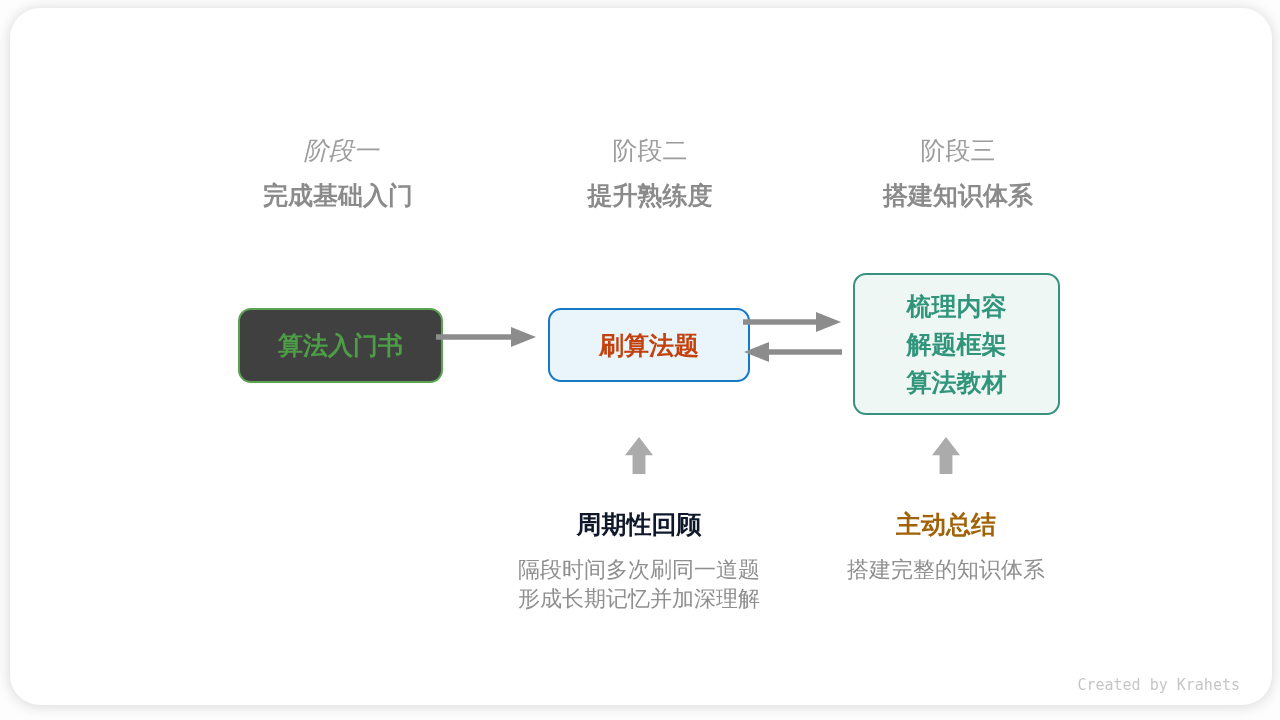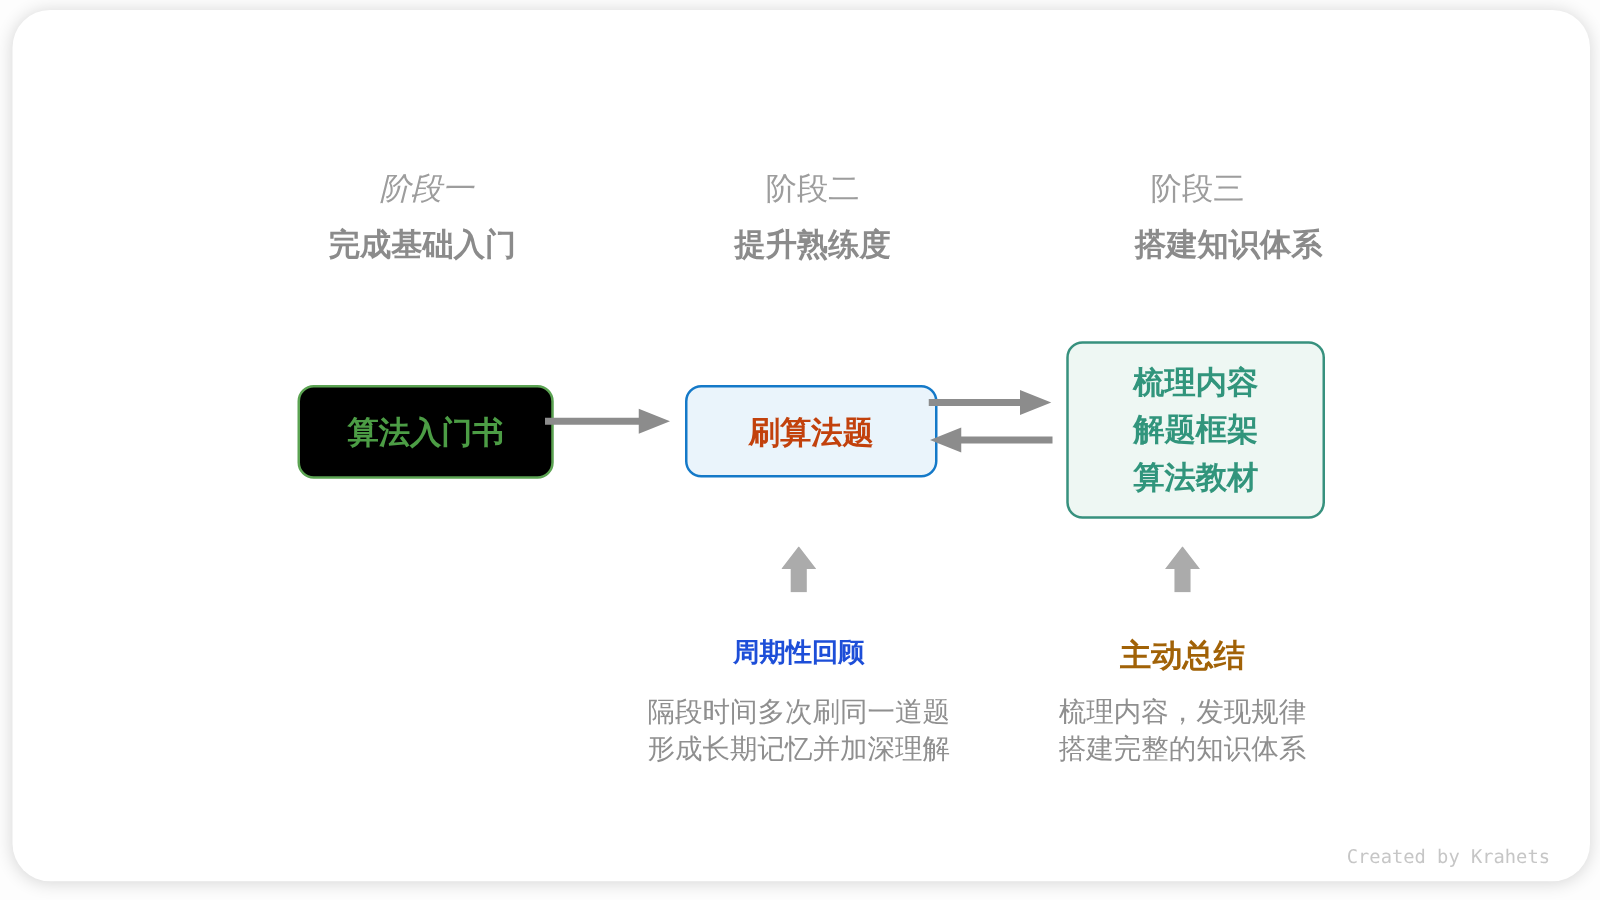--- a/index.html
+++ b/index.html
@@ -30,40 +30,40 @@
 
   
   .node {
     position: absolute;
     border-radius: 13px;
     display: flex; flex-direction: column;
     align-items: center; justify-content: center;
     font-weight: 700; font-size: 25px;
     box-sizing: border-box;
   }
-  .node-green  { border: 2.5px solid #5ba352; background: #000000; color: #4c9d45; }
+  .node-green  { border: 2.5px solid #5ba352; background: #404040; color: #4c9d45; }
   .node-blue   { border: 2.5px solid #1479c8; background: #eaf4fb; color: #c2410c; }
   .node-teal   { border: 2.5px solid #37917e; background: #eef7f3; color: #31957c; }
   .node-line { line-height: 38px; }
 
   
   .connectors { position: absolute; left: 0; top: 0; pointer-events: none; }
   .connectors line { stroke: #8c8c8c; stroke-width: 5.5; }
   .connectors polygon { fill: #8c8c8c; }
 
   
   .up-arrow {
     position: absolute;
     width: 28px; height: 37px;
     background: #ababab;
     clip-path: polygon(50% 0, 100% 49%, 73% 49%, 73% 100%, 27% 100%, 27% 49%, 0 49%);
   }
 
   
-  .ann-title-blue { font-size: 21px; font-weight: 700; color: #1d4ed8; }
+  .ann-title-blue { font-size: 25px; font-weight: 700; color: #0f172a; }
   .ann-title-teal { font-size: 25px; font-weight: 700; color: #a16207; }
   .ann-desc {
     font-size: 22px; color: #8f8f8f; line-height: 28.5px; font-weight: 400;
   }
 
   .credit {
     position: absolute;
     top: 676px; right: 40px;
     font-family: "DejaVu Sans Mono", "Liberation Mono", monospace;
     font-size: 15px; color: #c6c6c6;
@@ -75,21 +75,21 @@
 <div class="page">
   <div class="card">
 
     <div class="abs centered stage-label" style="left:331px; top:126px;font-style:italic;">阶段一</div>
     <div class="abs centered stage-title" style="left:328px; top:171px;">完成基础入门</div>
 
     <div class="abs centered stage-label" style="left:640px; top:126px;">阶段二</div>
     <div class="abs centered stage-title" style="left:640px; top:171px;">提升熟练度</div>
 
     <div class="abs centered stage-label" style="left:948px; top:126px;">阶段三</div>
-    <div class="abs centered stage-title" style="left:948px; top:171px;margin-left:25px;">搭建知识体系</div>
+    <div class="abs centered stage-title" style="left:948px; top:171px;">搭建知识体系</div>
 
     <div class="node node-green" style="left:228px; top:300px; width:205px; height:75px;">
       <span>算法入门书</span>
     </div>
 
     <div class="node node-blue" style="left:538px; top:300px; width:202px; height:74px;">
       <span>刷算法题</span>
     </div>
 
     <div class="node node-teal" style="left:843px; top:265px; width:207px; height:142px;">
@@ -119,18 +119,17 @@
   <div class="up-arrow" style="left:932px; top:437px;"></div>
 
   <div class="abs centered ann-title-blue" style="left:639px; top:508px;">周期性回顾</div>
   <div class="abs centered ann-desc" style="left:639px; top:556px;">
     <div>隔段时间多次刷同一道题</div>
     <div>形成长期记忆并加深理解</div>
   </div>
 
   <div class="abs centered ann-title-teal" style="left:946px; top:508px;">主动总结</div>
   <div class="abs centered ann-desc" style="left:946px; top:556px;">
-    <div>梳理内容，发现规律</div>
     <div>搭建完整的知识体系</div>
   </div>
 
   <div class="credit">Created by Krahets</div>
 </div>
 
 </body></html>

